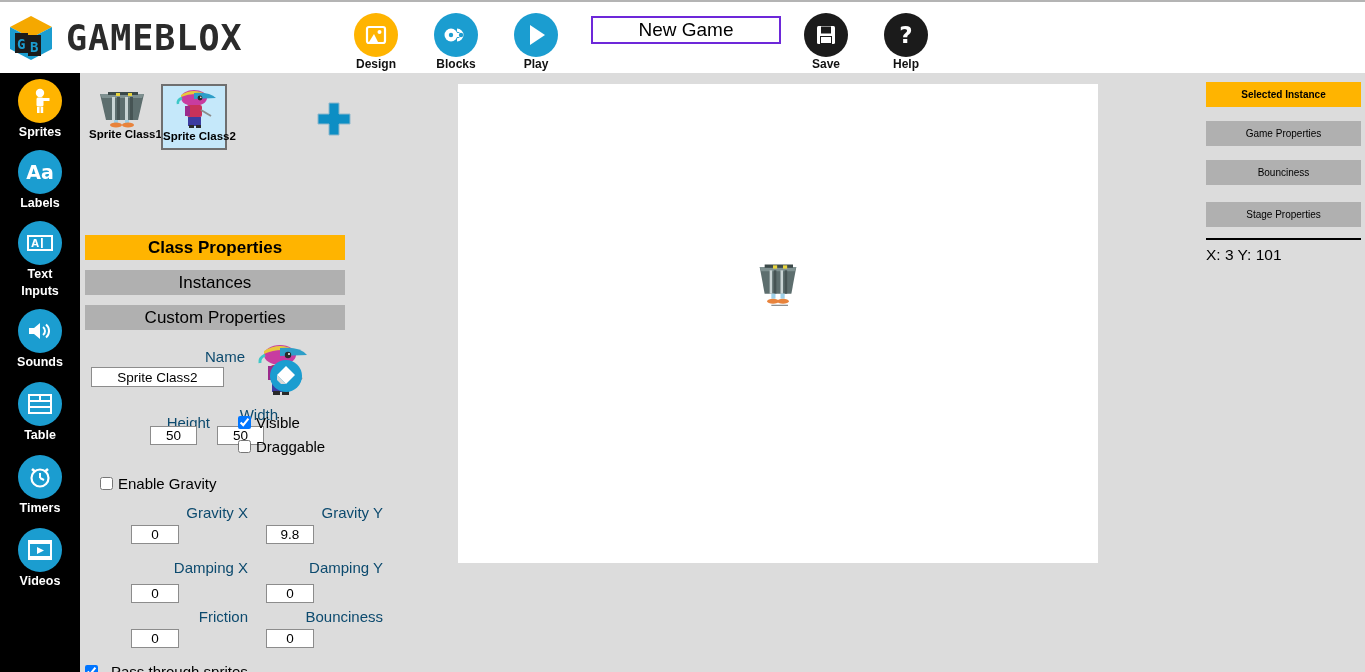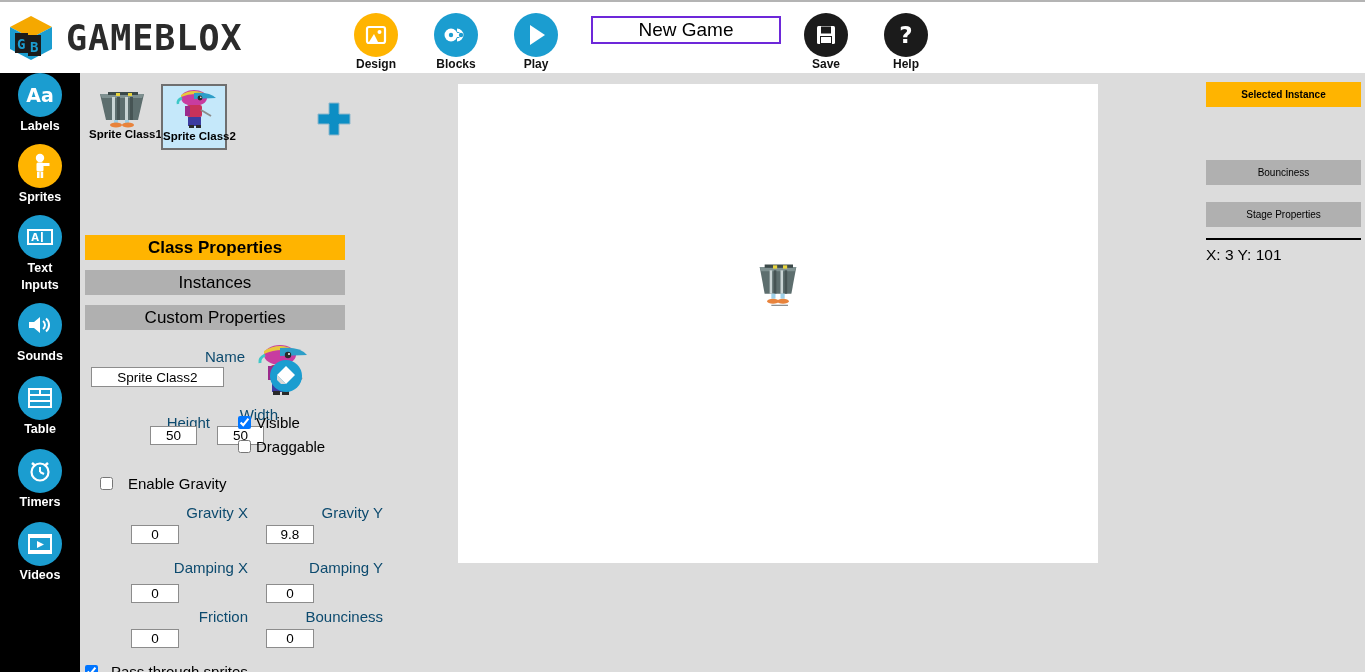--- a/index.html
+++ b/index.html
@@ -299,40 +299,40 @@
         <svg width="22" height="26" viewBox="0 0 22 26">
           <text x="11" y="21" text-anchor="middle" font-family="DejaVu Sans, sans-serif" font-size="23" font-weight="bold" fill="#fff">?</text>
         </svg>
       </div>
       <div class="tool-label">Help</div>
     </div>
   </div>
 
   <div id="leftnav">
 
-    <div class="nav-item">
-      <div class="nav-circle" style="background:#1b9dd0;">
-        <svg width="34" height="24" viewBox="0 0 34 24">
-          <text x="17" y="19" text-anchor="middle" font-family="DejaVu Sans, sans-serif" font-size="19" font-weight="bold" fill="#fff">Aa</text>
-        </svg>
-      </div>
-      <div class="nav-label">Labels</div>
-    </div>
-
     <div class="nav-item" style="margin-top:6px;">
       <div class="nav-circle" style="background:#ffb400;">
         <svg width="24" height="28" viewBox="0 0 24 28">
           <circle cx="12" cy="6" r="4.2" fill="#fff"></circle>
           <rect x="8.5" y="10.5" width="7" height="9" rx="1.5" fill="#fff"></rect>
           <rect x="15" y="11" width="6.5" height="3" fill="#fff"></rect>
           <rect x="9" y="20" width="2.6" height="6" fill="#fff"></rect>
           <rect x="12.6" y="20" width="2.6" height="6" fill="#fff"></rect>
         </svg>
       </div>
       <div class="nav-label">Sprites</div>
+    </div>
+
+    <div class="nav-item">
+      <div class="nav-circle" style="background:#1b9dd0;">
+        <svg width="34" height="24" viewBox="0 0 34 24">
+          <text x="17" y="19" text-anchor="middle" font-family="DejaVu Sans, sans-serif" font-size="19" font-weight="bold" fill="#fff">Aa</text>
+        </svg>
+      </div>
+      <div class="nav-label">Labels</div>
     </div>
 
     <div class="nav-item">
       <div class="nav-circle" style="background:#1b9dd0;">
         <svg width="28" height="20" viewBox="0 0 28 20">
           <rect x="2" y="3" width="24" height="14" fill="none" stroke="#fff" stroke-width="2"></rect>
           <text x="9" y="14" text-anchor="middle" font-family="DejaVu Sans, sans-serif" font-size="10" font-weight="bold" fill="#fff">A</text>
           <rect x="15" y="5" width="1.8" height="10" fill="#fff"></rect>
         </svg>
       </div>
@@ -475,21 +475,21 @@
       <input type="checkbox" checked="" style="">
       <span>Visible</span>
     </div>
     <div class="chk-row" style="left:158px; top:365px;">
       <input type="checkbox" style="">
       <span>Draggable</span>
     </div>
 
     <div class="chk-row" style="left:20px; top:402px;">
       <input type="checkbox" style="">
-      <span style="margin-left:10px;">Enable Gravity</span>
+      <span style="margin-left:0;">Enable Gravity</span>
     </div>
 
     <div class="field-label" style="left:33px; top:431px; width:135px;">Gravity X</div>
     <input class="txt-input" style="left: 51px; top: 452px; width: 48px; height: 19px;" value="0">
 
     <div class="field-label" style="left:168px; top:431px; width:135px;">Gravity Y</div>
     <input class="txt-input" style="left: 186px; top: 452px; width: 48px; height: 19px;" value="9.8">
 
     <div class="field-label" style="left:33px; top:486px; width:135px;">Damping X</div>
     <input class="txt-input" style="left: 51px; top: 511px; width: 48px; height: 19px;" value="0">
@@ -525,19 +525,20 @@
         <rect x="33" y="44" width="5" height="6" fill="#9fd0e8"></rect>
         <ellipse cx="24" cy="53" rx="7" ry="3" fill="#e8833c"></ellipse>
         <ellipse cx="36" cy="53" rx="7" ry="3" fill="#e8833c"></ellipse>
         <line x1="22" y1="58" x2="42" y2="58" stroke="#8c8c8c" stroke-width="1.5"></line>
       </svg>
     </div>
   </div>
 
   <div id="rightpanel">
     <div class="right-tab active" style="top:9px;">Selected Instance</div>
+    <div class="right-tab" style="top:48px;">Game Properties</div>
     <div class="right-tab" style="top:87px;">Bounciness</div>
     <div class="right-tab" style="top:129px;">Stage Properties</div>
     <div id="right-divider"></div>
     <div id="coords">X: 3   Y: 101</div>
   </div>
 
 </div>
 
 </body></html>

